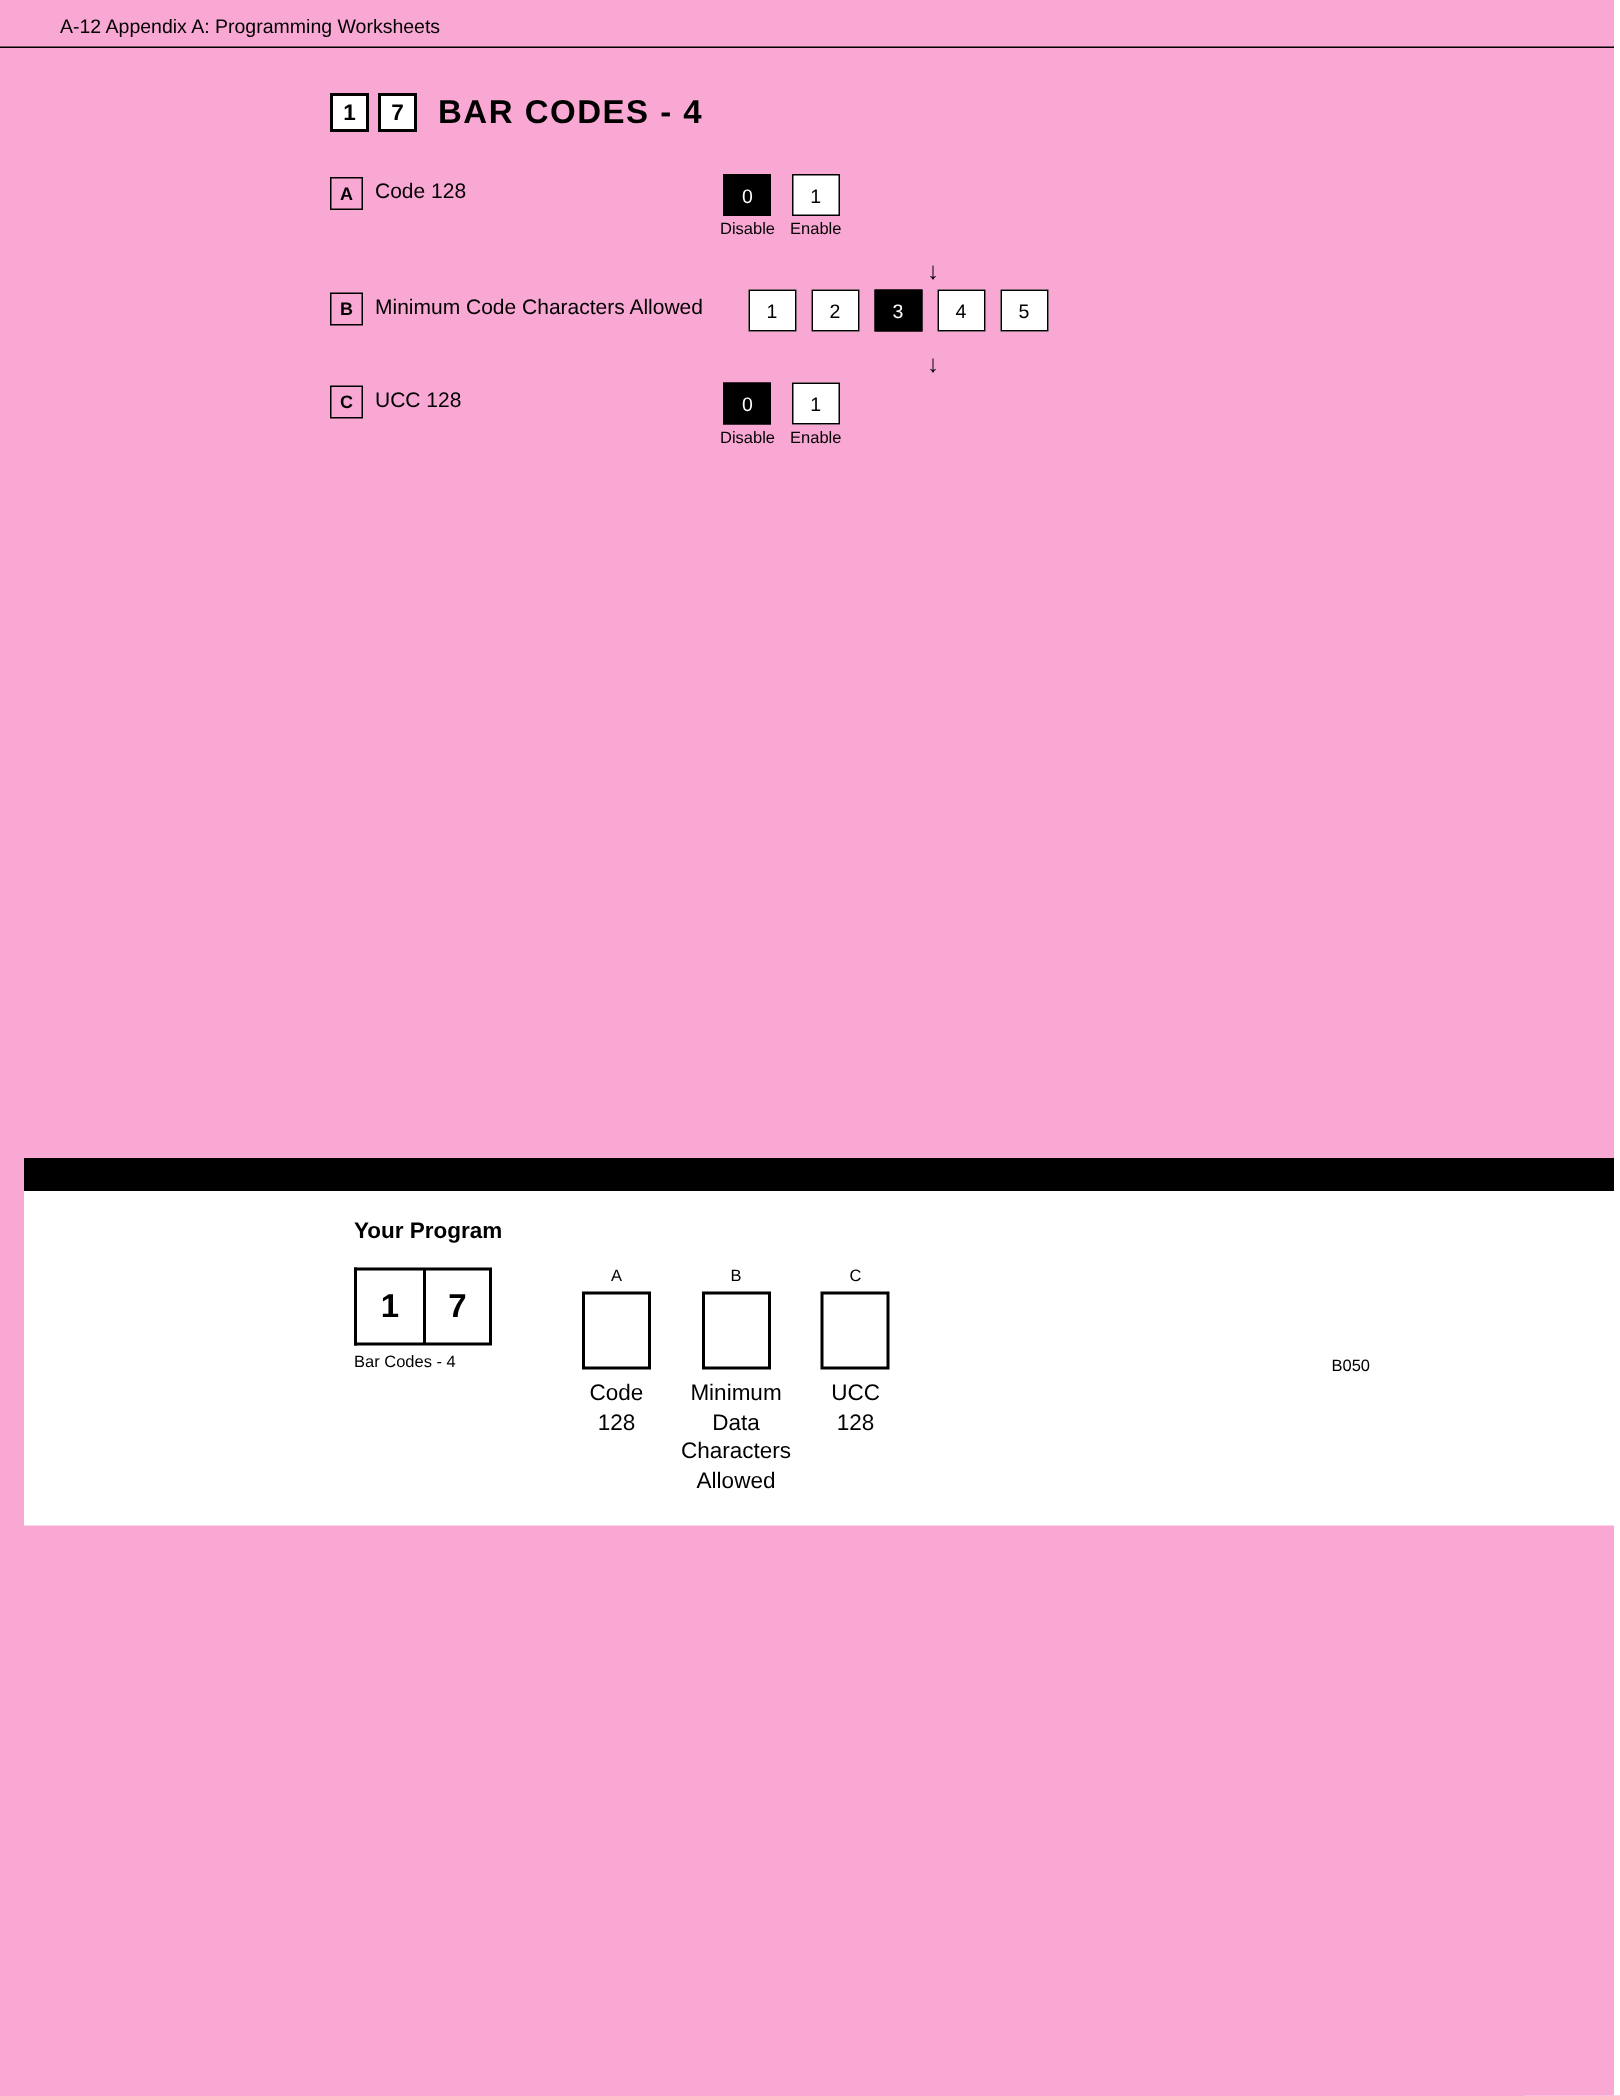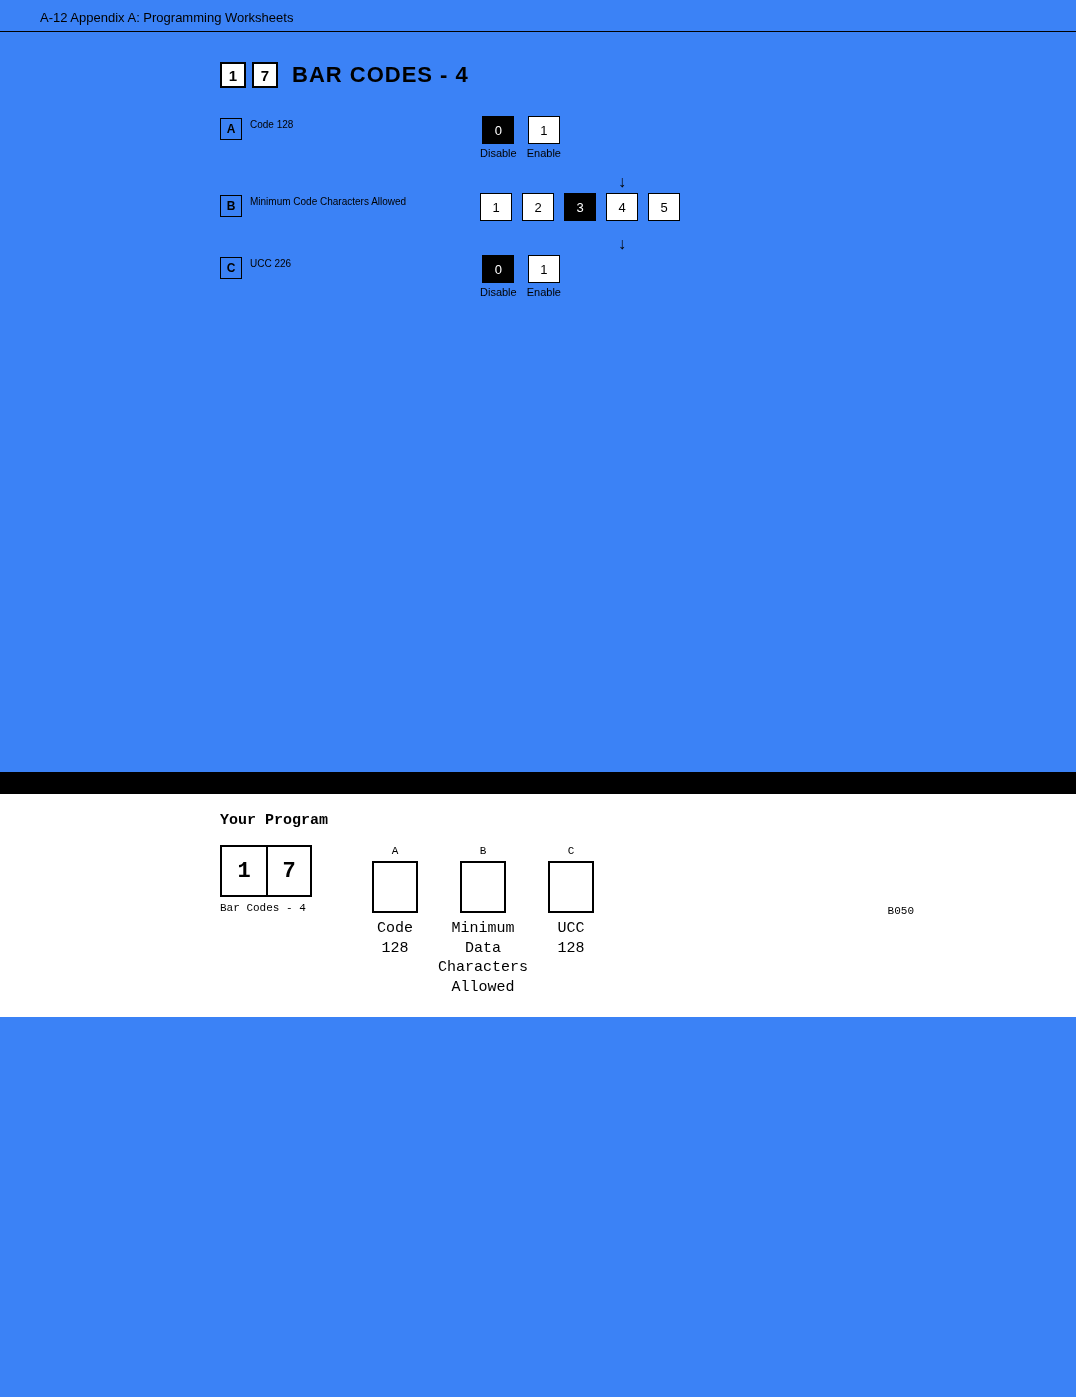--- a/index.html
+++ b/index.html
@@ -8,21 +8,21 @@
       font-family: Arial, Helvetica, sans-serif;
       font-size: 13px;
       color: #000;
       width: 1080px;
       min-height: 1397px;
     }
 
     .page {
       width: 1076px;
       min-height: 1397px;
-      background: #3b82f6;
+      background: #f9a8d4;
       padding: 0;
       position: relative;
     }
 
     .header-bar {
       border-bottom: 1.5px solid #000;
       padding: 10px 40px 6px 40px;
       font-size: 13px;
     }
 
@@ -71,21 +71,21 @@
       height: 22px;
       border: 1.5px solid #000;
       font-size: 12px;
       font-weight: bold;
       margin-right: 8px;
       flex-shrink: 0;
       margin-top: 2px;
     }
 
     .section-description {
-      font-size: 10px;
+      font-size: 14px;
       min-width: 200px;
       max-width: 220px;
       margin-right: 30px;
       margin-top: 3px;
     }
 
     .options-row {
       display: flex;
       align-items: center;
       gap: 10px;
@@ -124,23 +124,22 @@
       align-items: center;
       justify-content: center;
       margin: 2px 0 2px 28px;
       font-size: 16px;
     }
 
     
     .bottom-section {
       position: absolute;
       bottom: 380px;
-      left: 0;
+      left: 16px;
       right: 0;
-      font-family: Liberation Mono, monospace;
     }
 
     .black-bar {
       background: #000;
       height: 22px;
       width: 100%;
       margin-bottom: 0;
     }
 
     .your-program-area {
@@ -256,21 +255,21 @@
         <div class="option-val-box selected">3</div>
         <div class="option-val-box">4</div>
         <div class="option-val-box">5</div>
       </div>
     </div>
 
     <div class="arrow-down">↓</div>
 
     <div class="section-c-row">
       <div class="section-label">C</div>
-      <span class="section-description">UCC 226</span>
+      <span class="section-description">UCC 128</span>
       <div class="options-row">
         <div class="option-box">
           <div class="option-val-box selected">0</div>
           <span class="option-label">Disable</span>
         </div>
         <div class="option-box">
           <div class="option-val-box">1</div>
           <span class="option-label">Enable</span>
         </div>
       </div>

